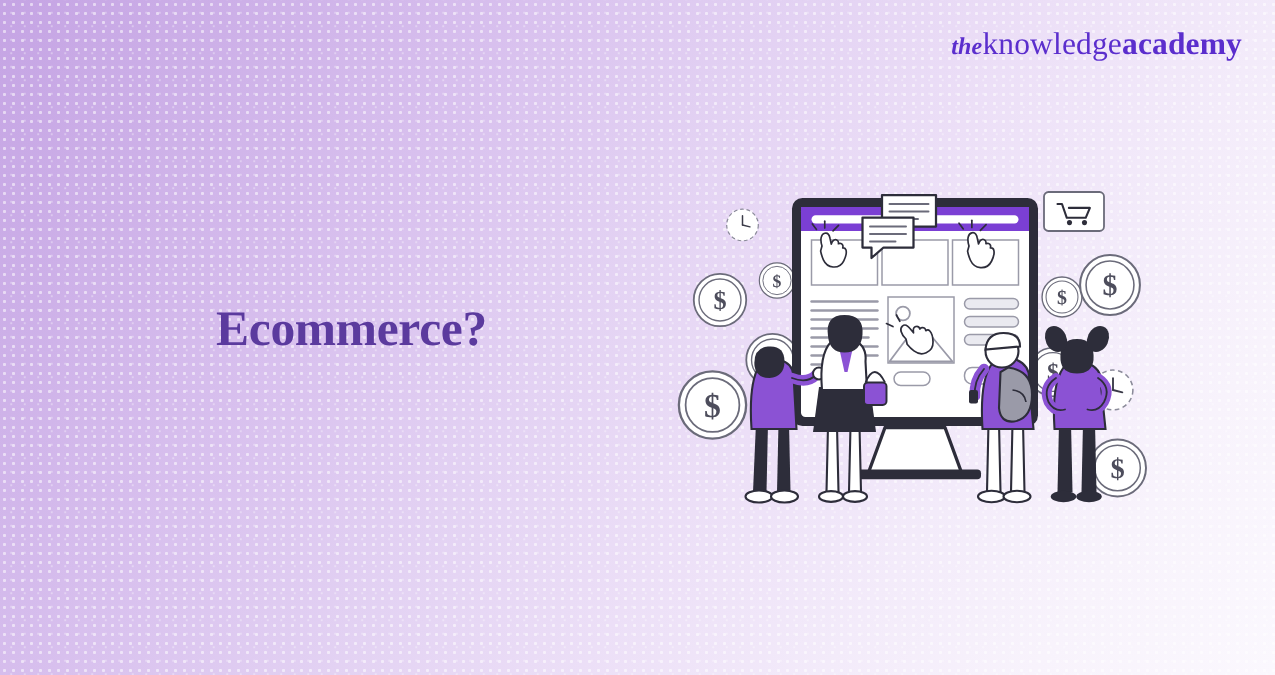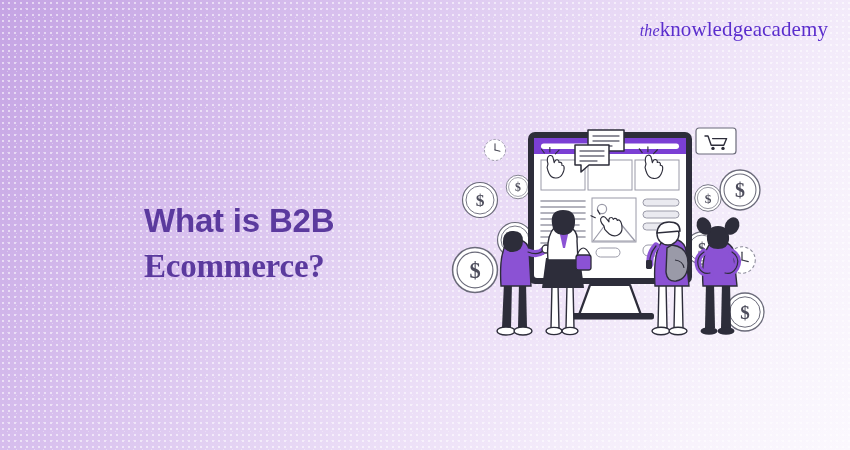--- a/index.html
+++ b/index.html
@@ -29,23 +29,23 @@
     background-size:6px 6px, 9px 9px;
     background-position:0 0, 3px 4px;
     pointer-events:none;
   }
   .logo{
     position:absolute;top:17px;right:22px;
     font-family:"Liberation Serif",serif;
     font-size:21px;color:#5b2ecd;white-space:nowrap;
     letter-spacing:.1px;
   }
-  .logo .the{font-style:italic;font-size:16px;}
+  .logo .the{font-style:italic;font-size:16px;font-weight:bold;}
   .logo .kn{font-weight:400;margin-top:12px;}
-  .logo .ac{font-weight:400;}
+  .logo .ac{font-weight:700;}
   .headline{
     position:absolute;left:144px;top:176px;width:330px;
     font-size:33px;font-weight:700;line-height:1.38;
     color:#5b3a9e;letter-spacing:-.2px;
   }
   .headline .l2{display:block;font-family:Liberation Serif, serif;}
 
   
   .illus{position:absolute;left:440px;top:100px;width:340px;height:250px;}
   .illus svg{display:block;width:340px;height:250px;overflow:visible;}
@@ -54,21 +54,20 @@
 <body>
 
 <div class="banner">
   <div class="texture"></div>
 
   <div class="logo">
     <span class="the">the</span><span class="kn">knowledge</span><span class="ac">academy</span>
   </div>
 
   <h1 class="headline">
-    <span>What is B2B</span>
     <span class="l2">Ecommerce?</span>
   </h1>
 
   <div class="illus">
     <svg viewBox="0 0 340 250" xmlns="http://www.w3.org/2000/svg">
       <defs>
         <g id="coin">
           <circle cx="0" cy="0" r="19" fill="#ffffff" stroke="#6b6b7a" stroke-width="1.3"></circle>
           <circle cx="0" cy="0" r="15.2" fill="none" stroke="#6b6b7a" stroke-width="1"></circle>
           <text x="0" y="6.5" text-anchor="middle" font-family="Liberation Serif, serif" font-size="19" font-weight="700" fill="#4d4d5c">$</text>

